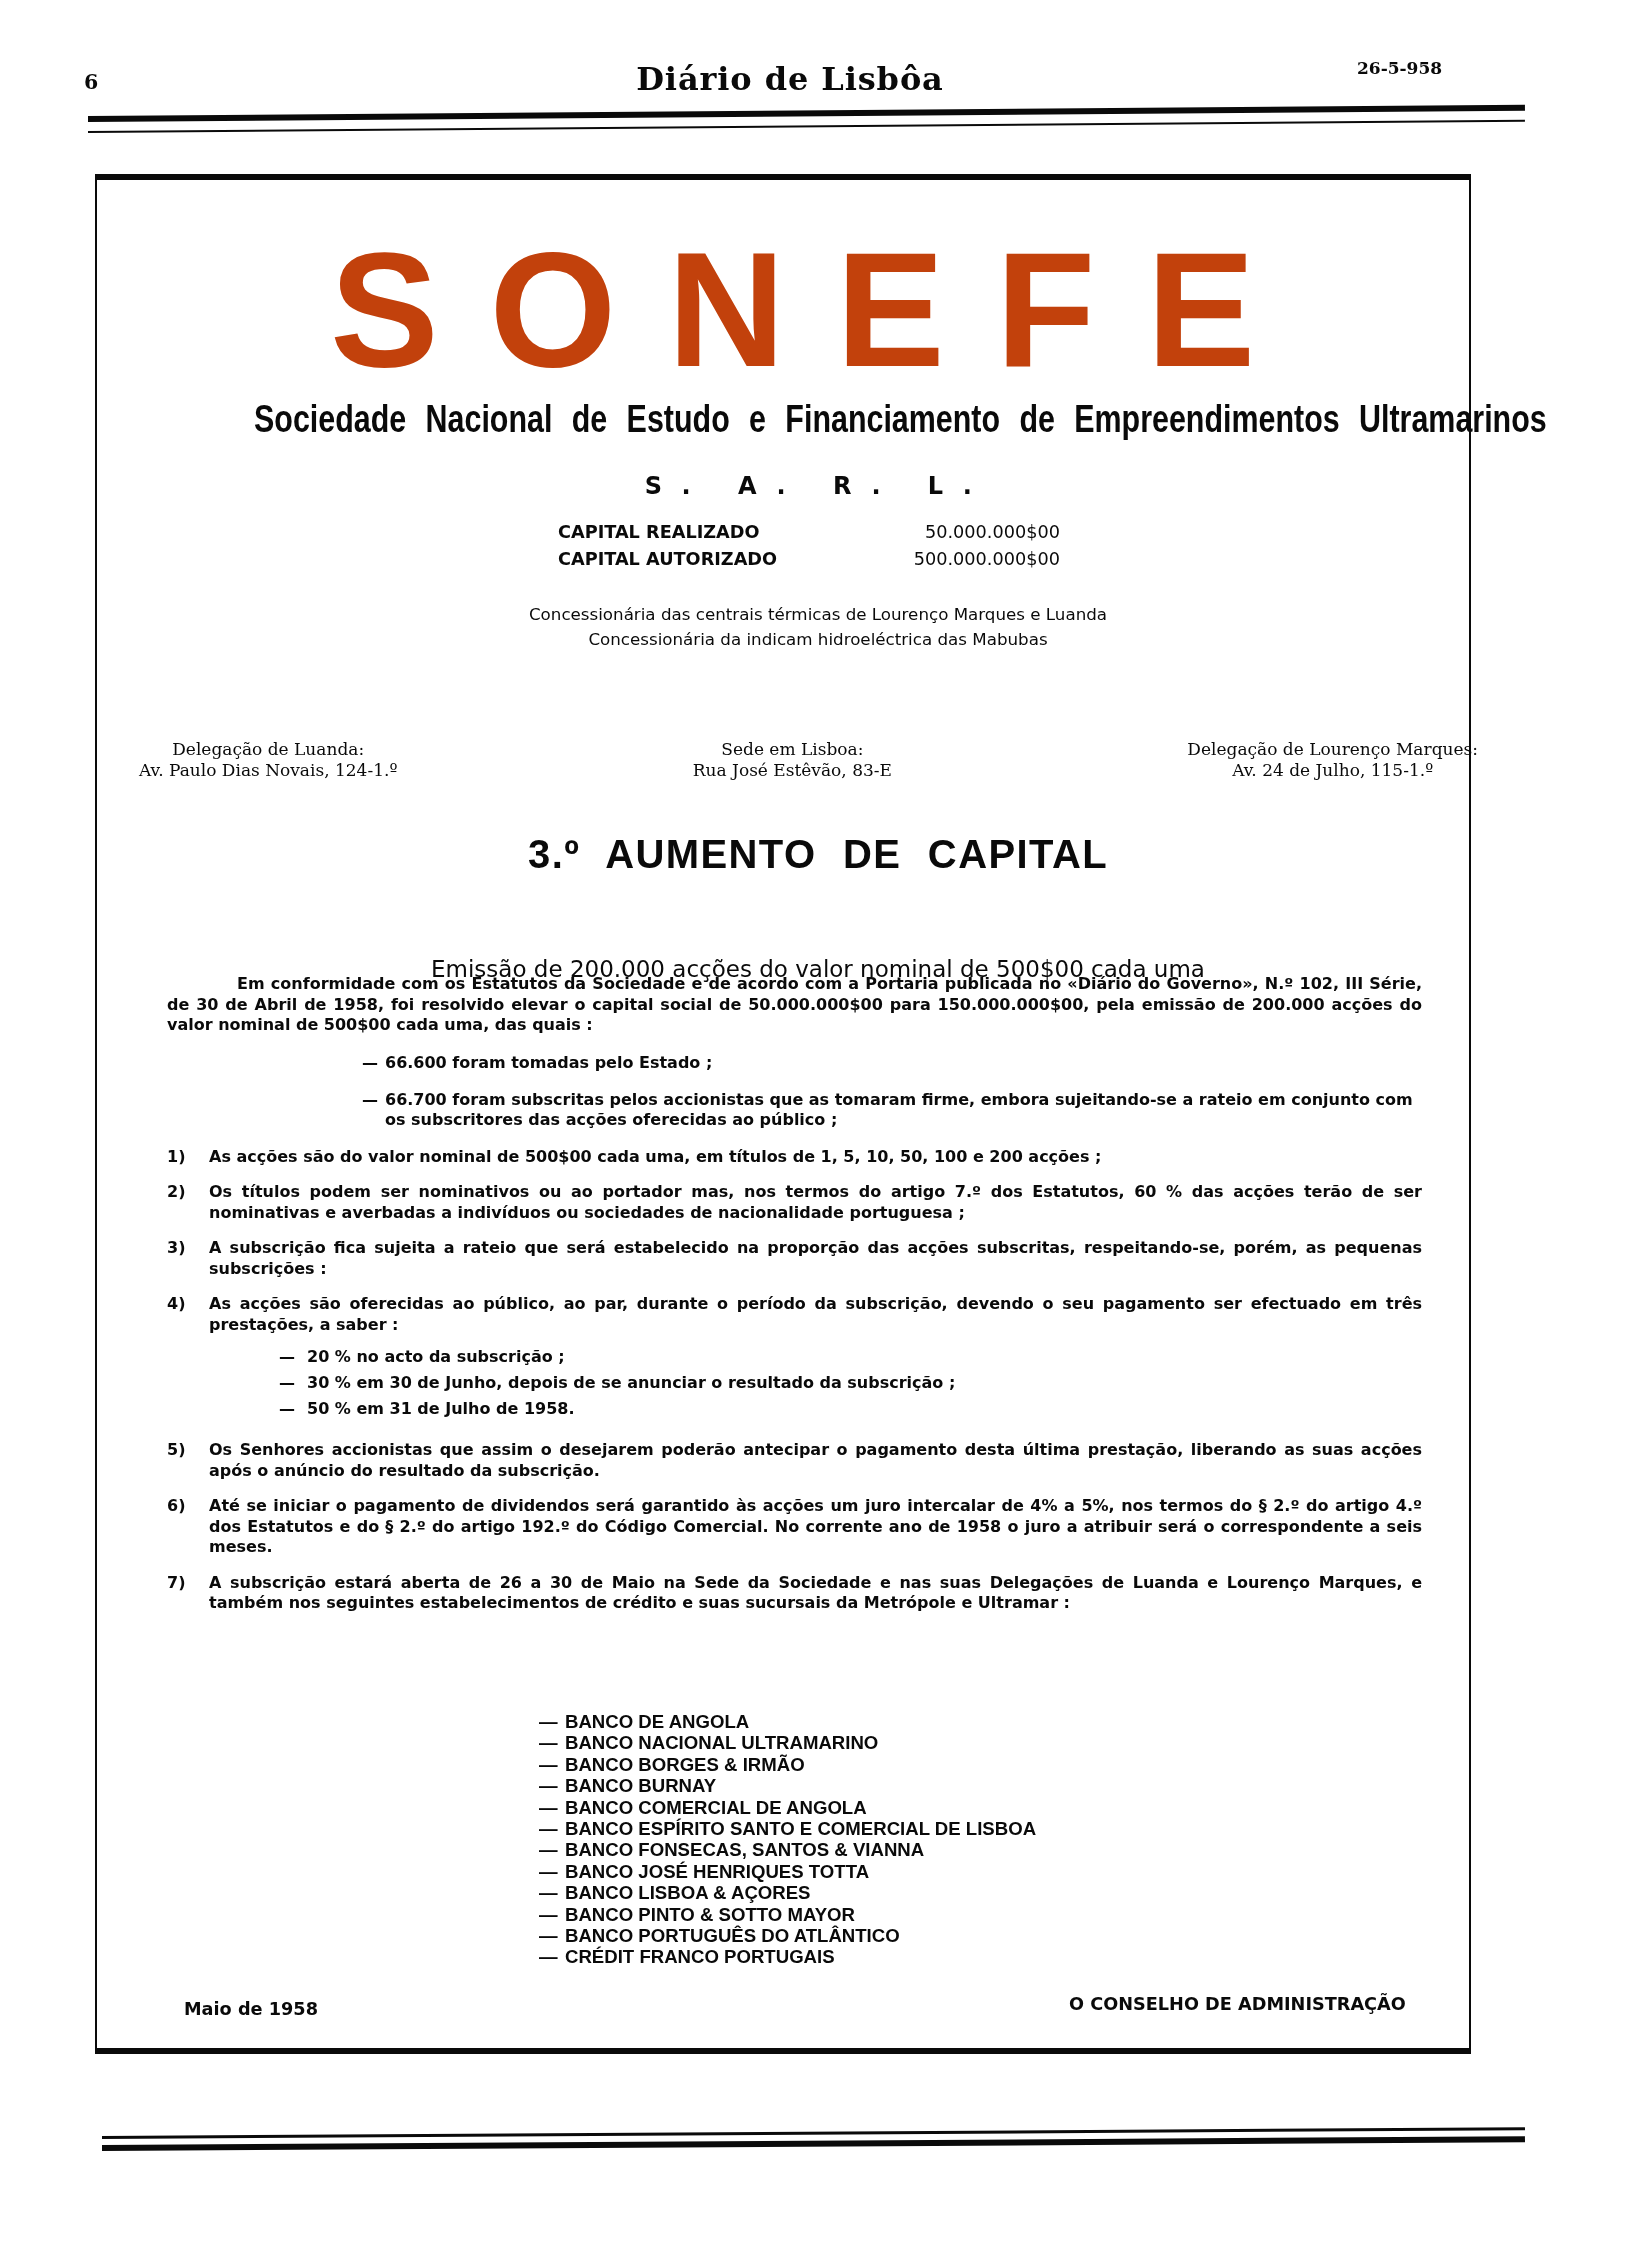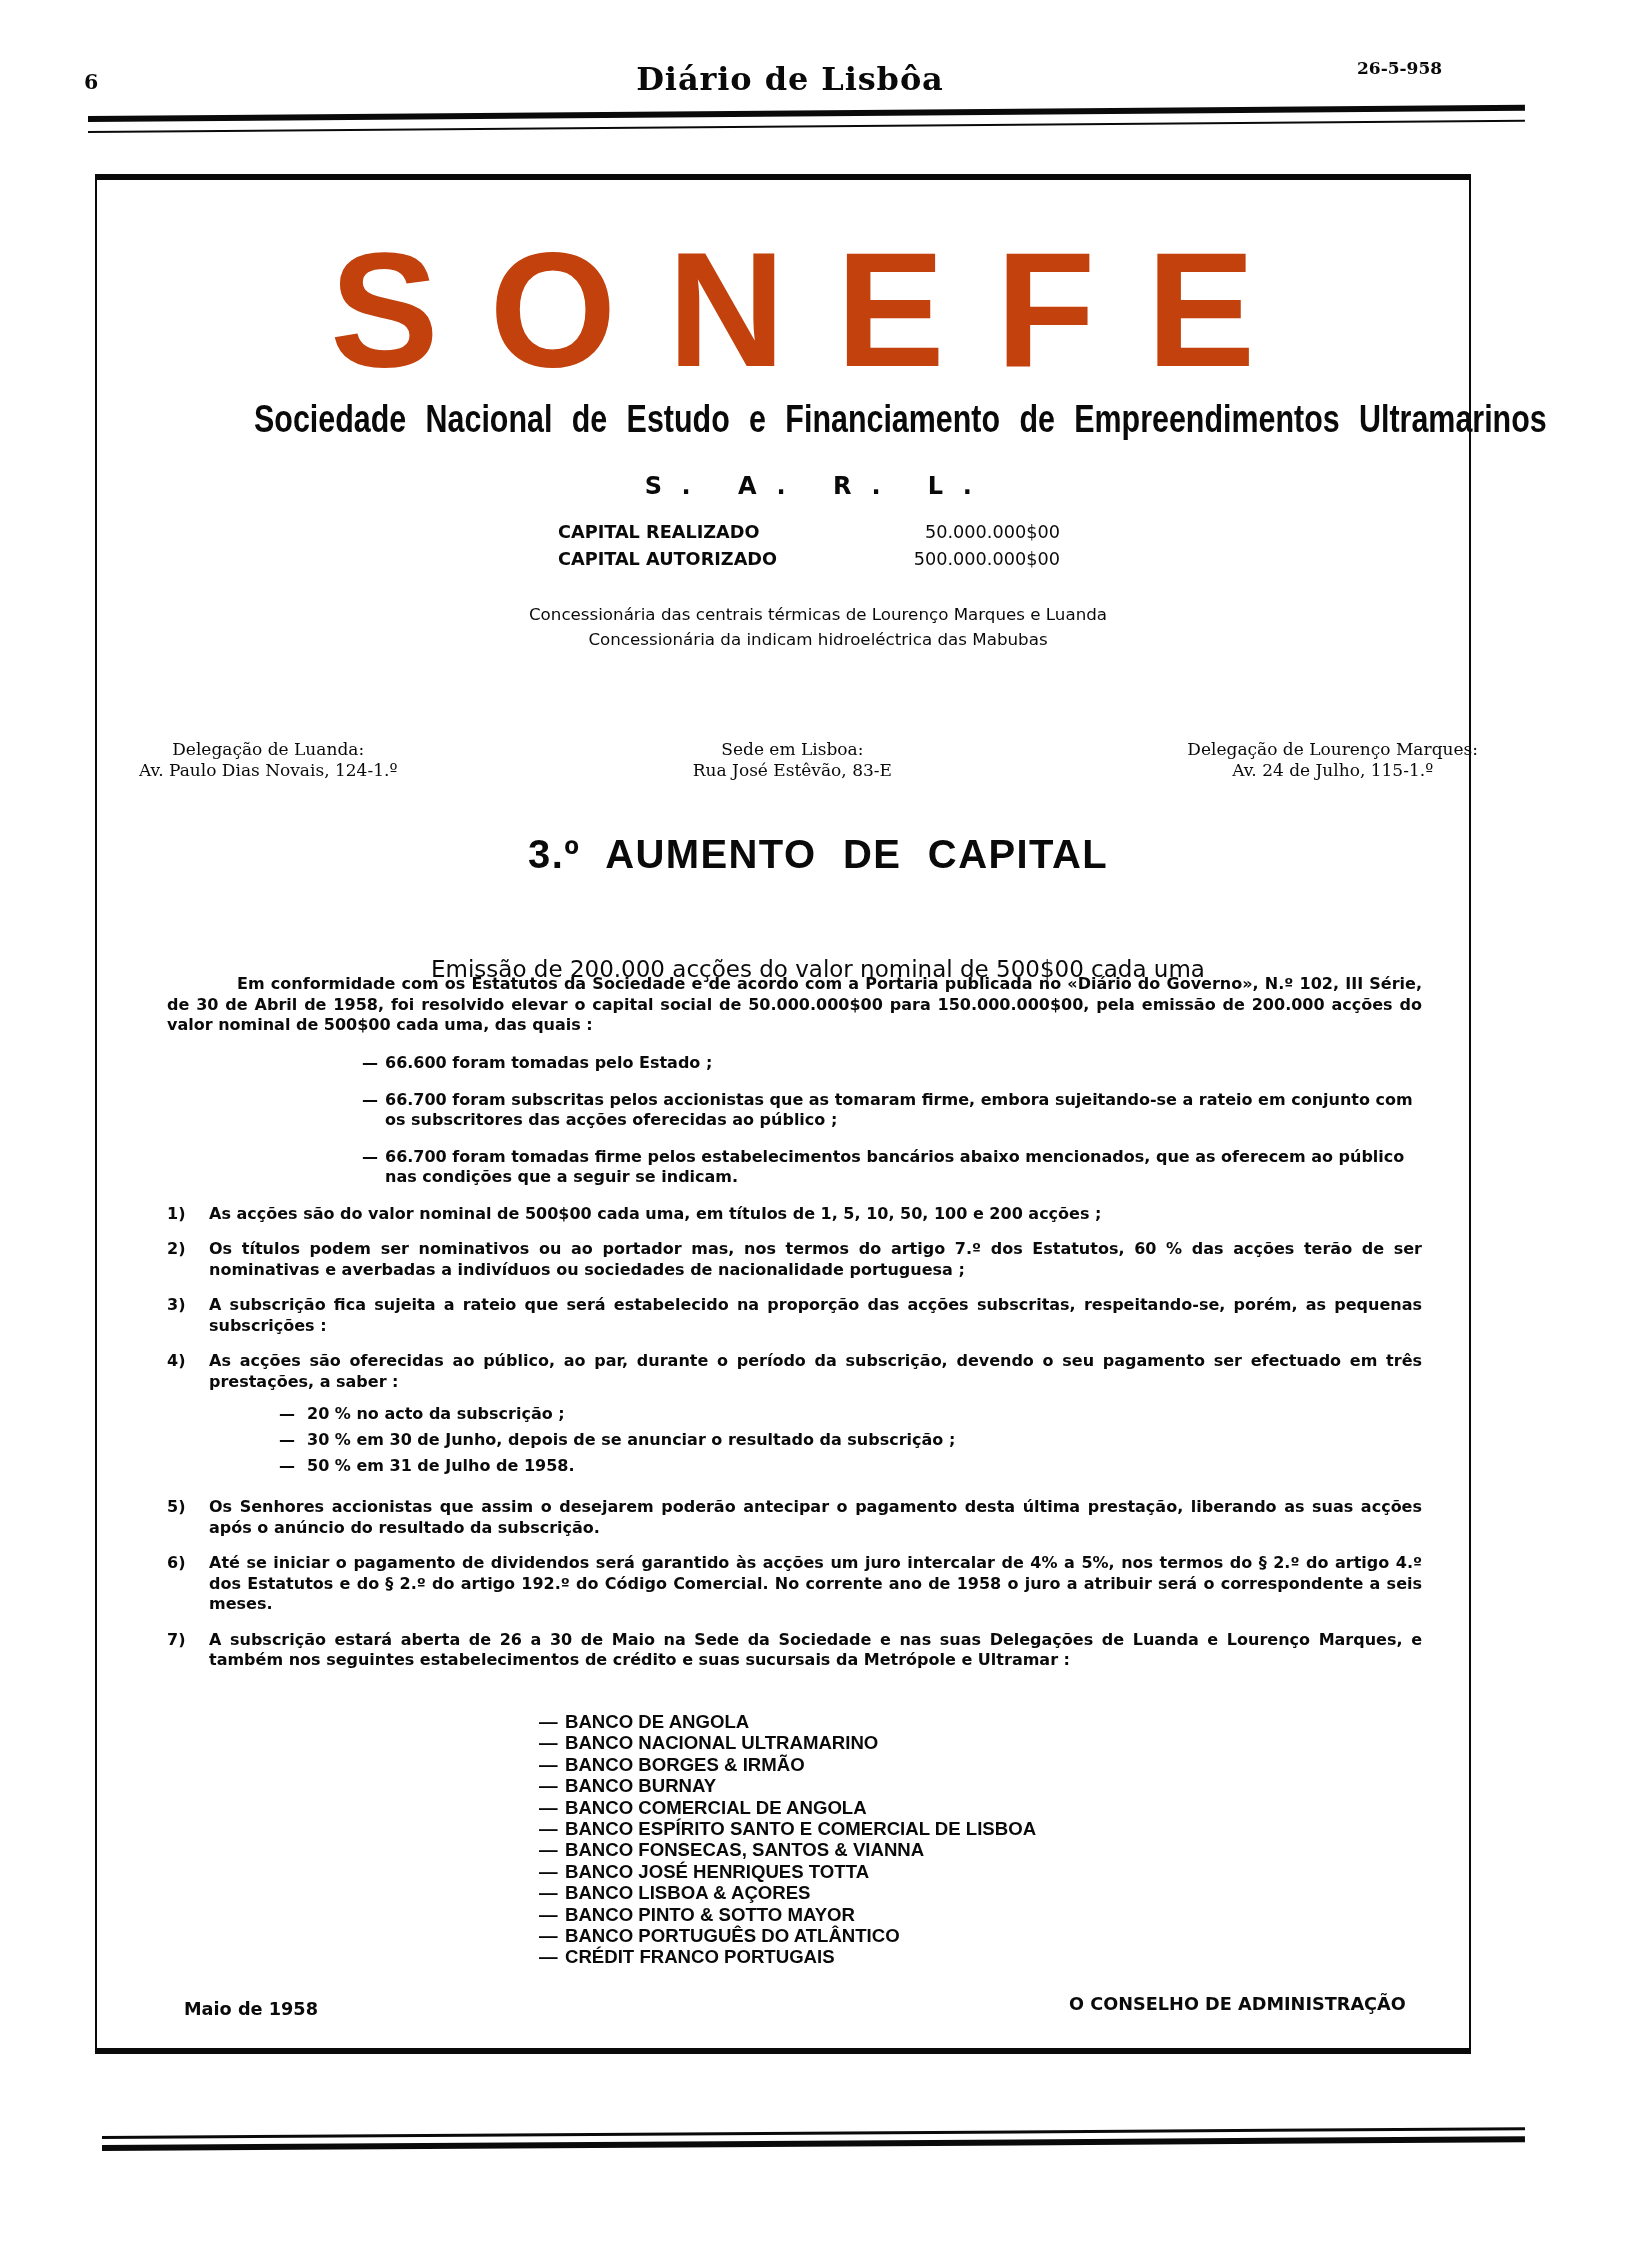--- a/index.html
+++ b/index.html
@@ -94,21 +94,20 @@
 </div>
 
 <div class="abs headline">3.º AUMENTO DE CAPITAL</div>
 <div class="abs subhead">Emissão de 200.000 acções do valor nominal de 500$00 cada uma</div>
 
 <div class="abs body">
   <p class="intro" style="margin-top:0;">Em conformidade com os Estatutos da Sociedade e de acordo com a Portaria publicada no «Diário do Governo», N.º 102, III Série, de 30 de Abril de 1958, foi resolvido elevar o capital social de 50.000.000$00 para 150.000.000$00, pela emissão de 200.000 acções do valor nominal de 500$00 cada uma, das quais :</p>
   <ul class="dash-list">
     <li>66.600 foram tomadas pelo Estado ;</li>
     <li>66.700 foram subscritas pelos accionistas que as tomaram firme, embora sujeitando-se a rateio em conjunto com os subscritores das acções oferecidas ao público ;</li>
-    <li>66.700 foram tomadas firme pelos estabelecimentos bancários abaixo mencionados, que as oferecem ao público nas condições que a seguir se indicam.</li>
   </ul>
   <ul class="num-list">
     <li>
         <span class="num-marker">1)</span>
         <span class="num-text">As acções são do valor nominal de 500$00 cada uma, em títulos de 1, 5, 10, 50, 100 e 200 acções ;</span>
       </li>
     <li>
         <span class="num-marker">2)</span>
         <span class="num-text">Os títulos podem ser nominativos ou ao portador mas, nos termos do artigo 7.º dos Estatutos, 60 % das acções terão de ser nominativas e averbadas a indivíduos ou sociedades de nacionalidade portuguesa ;</span>
       </li>

